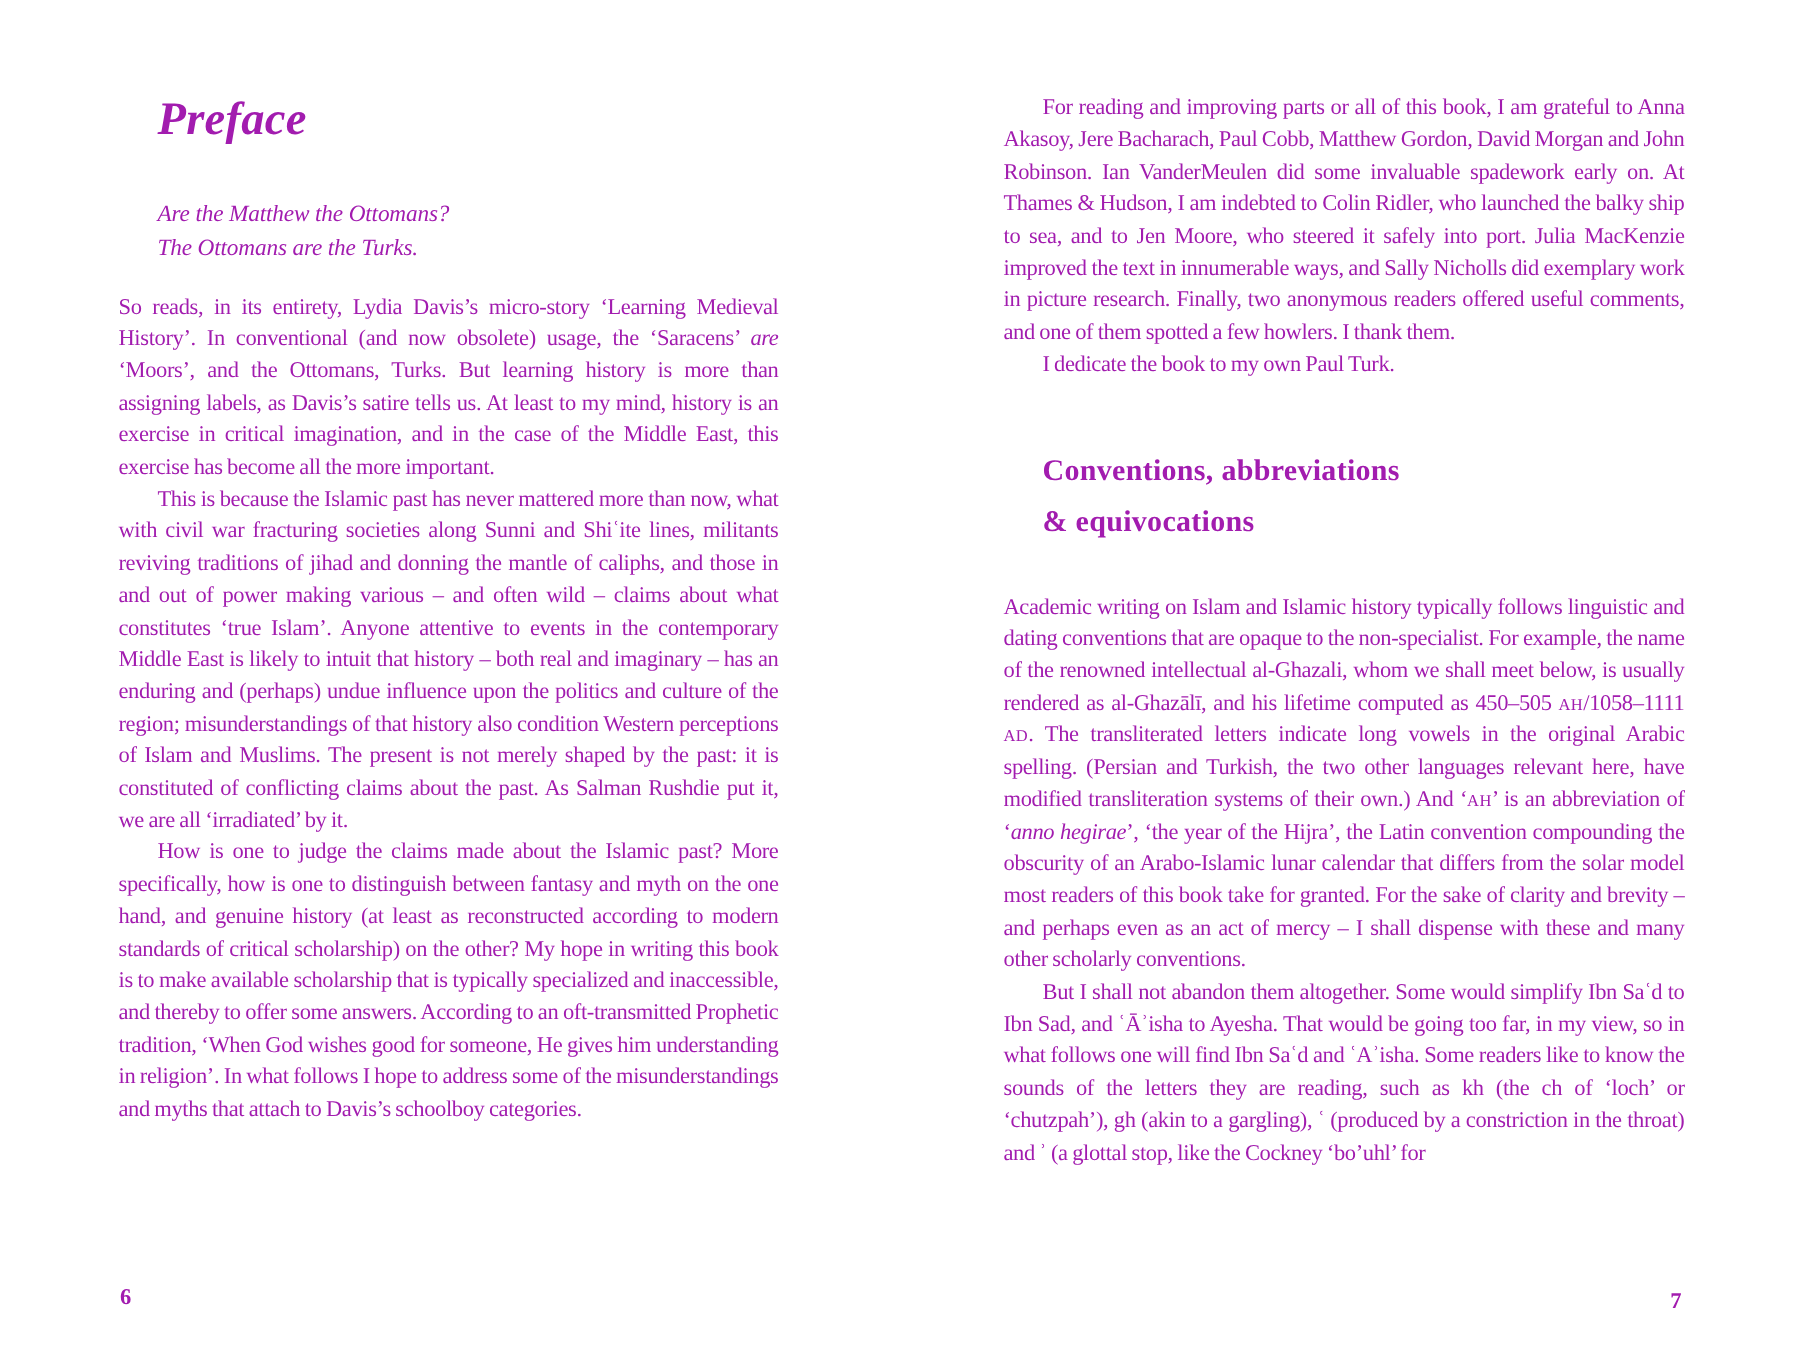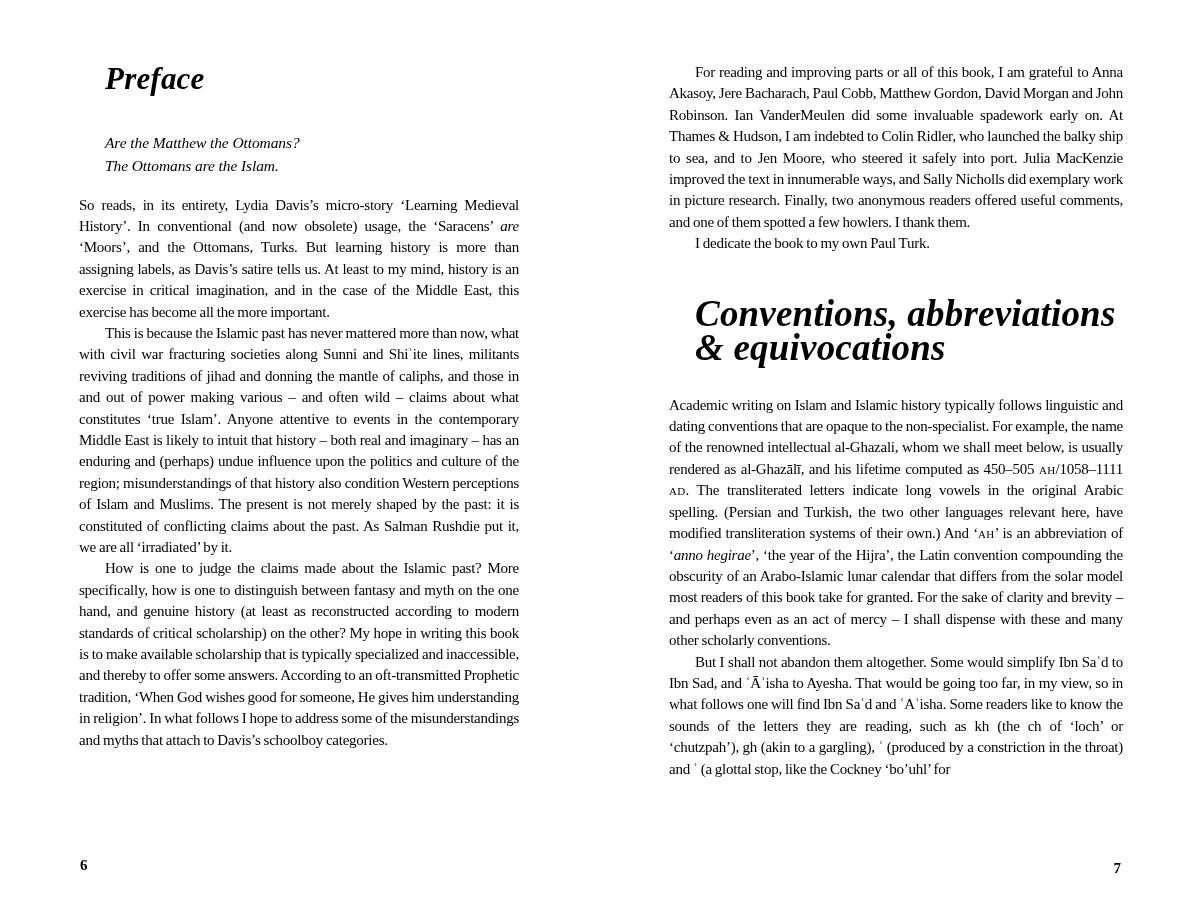--- a/index.html
+++ b/index.html
@@ -5,21 +5,21 @@
   html, body { margin: 0; padding: 0; }
   body {
     width: 1200px; height: 914px;
     background: #ffffff;
     overflow: hidden;
   }
   .spread {
     position: relative;
     width: 1200px; height: 914px;
     font-family: "Liberation Serif", "DejaVu Serif", serif;
-    color: #000000;
+    color: #a21caf;
   }
   .page { position: absolute; top: 0; bottom: 0; }
   .page-left  { left: 79px;  width: 440px; }
   .page-right { left: 669px; width: 454px; }
 
   .chapter-title {
     margin: 63px 0 0 26px;
     font-size: 31px;
     font-style: italic;
     font-weight: 600;
@@ -43,22 +43,21 @@
   .left-body  { margin-top: 17px; }
   .right-body-top { margin-top: 62px; }
   .right-body-main { margin-top: 30px; }
   .para { margin: 0; }
   .para.indent { text-indent: 26px; }
   .it { font-style: italic; margin-top: 17px; }
   .sc { font-variant: small-caps; letter-spacing: 0.3px; }
 
   .section-title {
     margin: 42px 0 0 26px;
-    font-size: 37px;
-    font-style: italic;
+    font-size: 20px;
     font-weight: 600;
     line-height: 34px;
     letter-spacing: 0.2px;
   }
 
   .page-num {
     position: absolute;
     font-size: 15px;
     font-weight: 600;
   }
@@ -68,21 +67,21 @@
 </head>
 <body>
 
 <div class="spread">
 
   <div class="page page-left">
     <h1 class="chapter-title">Preface</h1>
 
     <div class="epigraph">
         <div>Are the Matthew the Ottomans?</div>
-        <div>The Ottomans are the Islam.</div>
+        <div>The Ottomans are the Turks.</div>
       </div>
 
     <div class="body-text left-body">
         <p class="para"><span>So reads, in its entirety, Lydia Davis’s micro-story ‘Learning Medieval History’. In conventional (and now obsolete) usage, the ‘Saracens’ </span><span class="it">are</span><span> ‘Moors’, and the Ottomans, Turks. But learning history is more than assigning labels, as Davis’s satire tells us. At least to my mind, history is an exercise in critical imagination, and in the case of the Middle East, this exercise has become all the more important.</span></p>
         <p class="para indent"><span>This is because the Islamic past has never mattered more than now, what with civil war fracturing societies along Sunni and Shiʿite lines, militants reviving traditions of jihad and donning the mantle of caliphs, and those in and out of power making various – and often wild – claims about what constitutes ‘true Islam’. Anyone attentive to events in the contemporary Middle East is likely to intuit that history – both real and imaginary – has an enduring and (perhaps) undue influence upon the politics and culture of the region; misunderstandings of that history also condition Western perceptions of Islam and Muslims. The present is not merely shaped by the past: it is constituted of conflicting claims about the past. As Salman Rushdie put it, we are all ‘irradiated’ by it.</span></p>
         <p class="para indent"><span>How is one to judge the claims made about the Islamic past? More specifically, how is one to distinguish between fantasy and myth on the one hand, and genuine history (at least as reconstructed according to modern standards of critical scholarship) on the other? My hope in writing this book is to make available scholarship that is typically specialized and inaccessible, and thereby to offer some answers. According to an oft-transmitted Prophetic tradition, ‘When God wishes good for someone, He gives him understanding in religion’. In what follows I hope to address some of the misunderstandings and myths that attach to Davis’s schoolboy categories.</span></p>
       </div>
 
     <div class="page-num page-num-left">6</div>
   </div>

